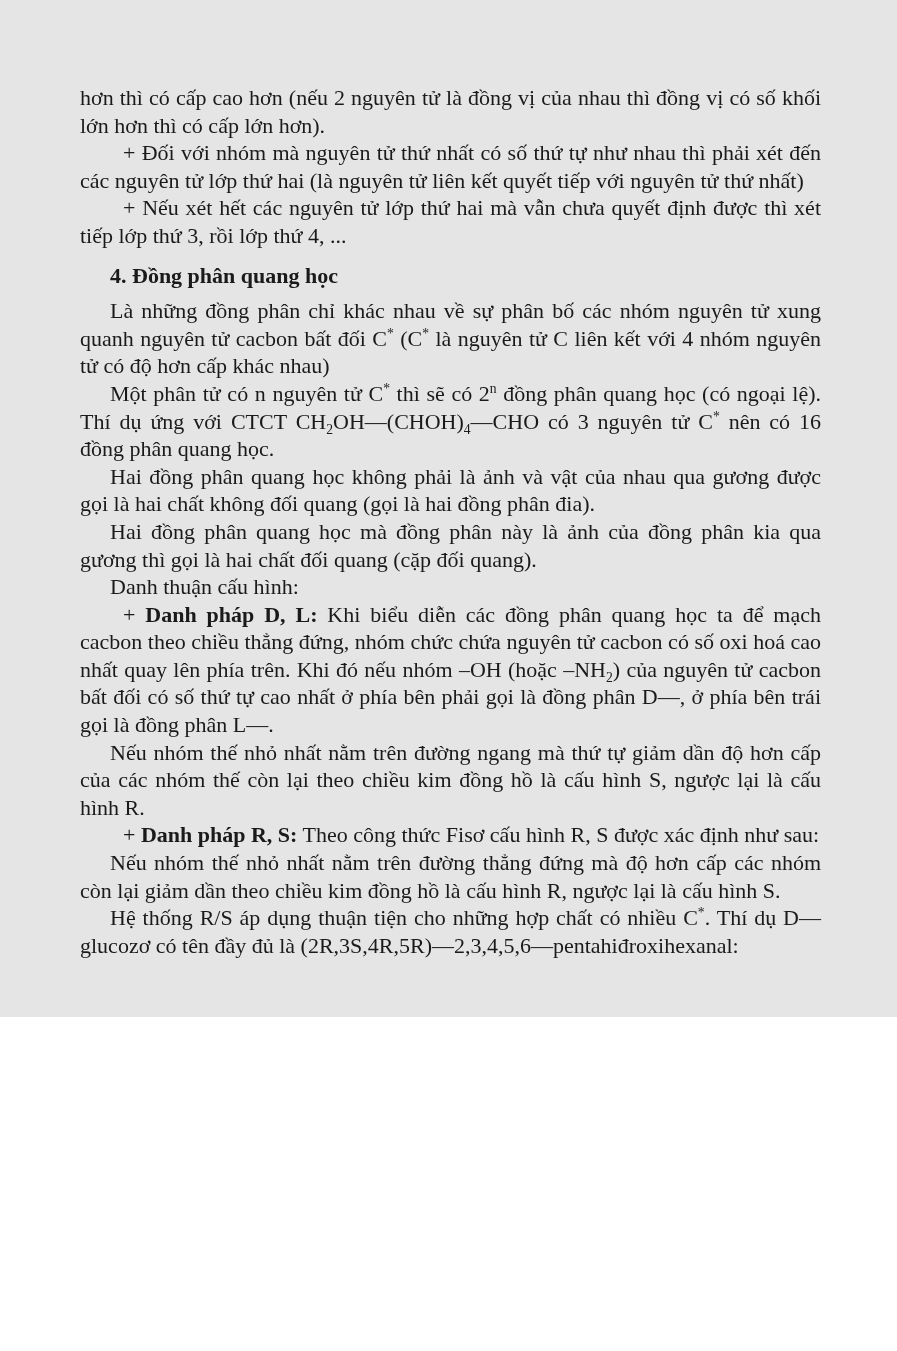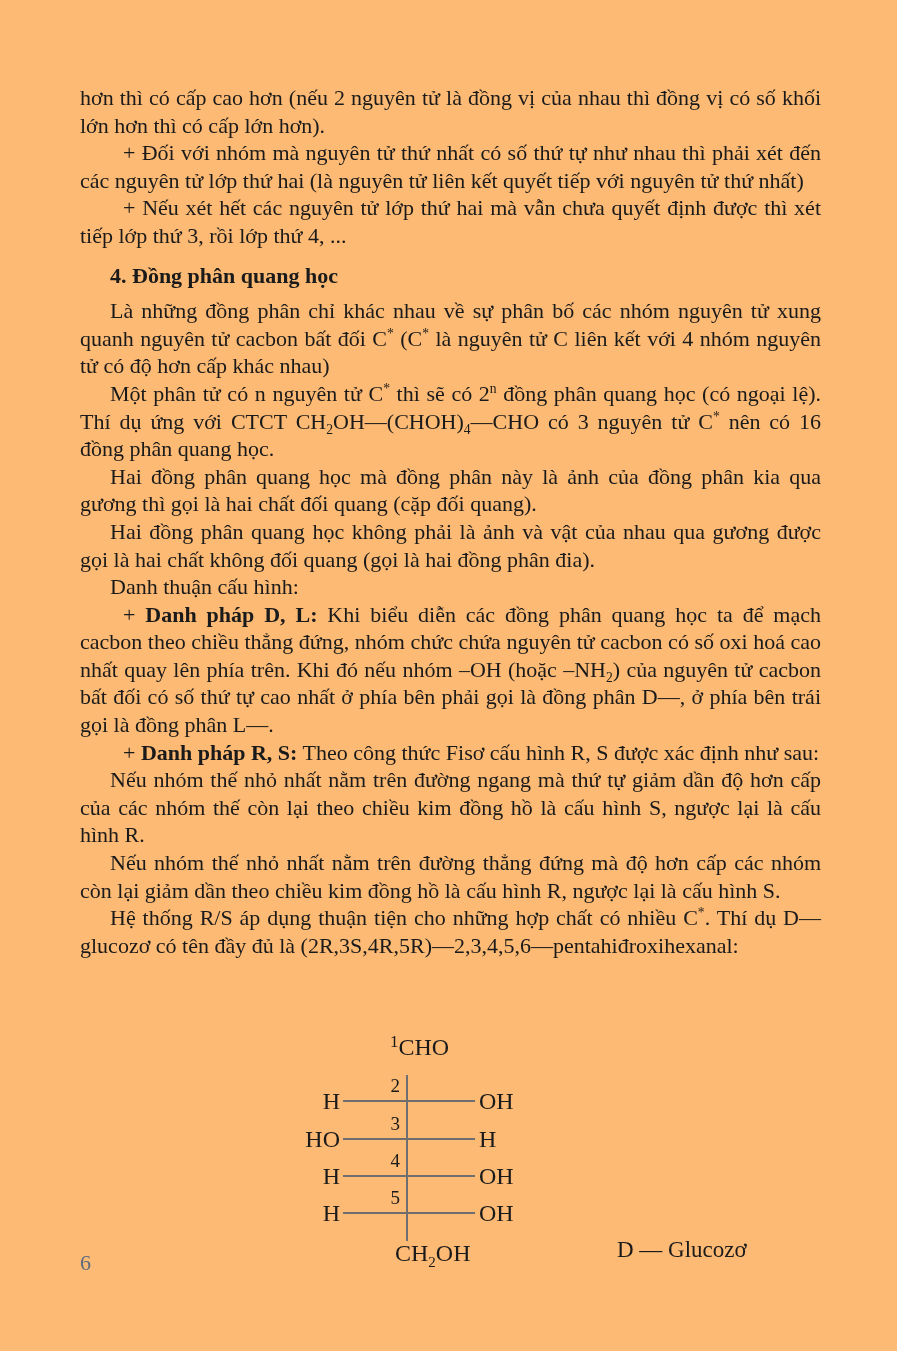--- a/index.html
+++ b/index.html
@@ -1,17 +1,17 @@
 <!DOCTYPE html>
 <html><head>
 <meta charset="utf-8">
 <style>
   html,body { margin:0; padding:0; background:#fff; }
   .page {
-    position:relative; width:897px; height:1351px; background:#fdba74;
+    position:relative; width:897px; height:1017px; background:#e5e5e5;
     font-family:"Liberation Serif", serif; color:#1a1a1a; overflow:hidden;
   }
   .text-column {
     position:absolute; left:80px; top:84px; width:741px;
     font-size:22px; line-height:27.6px; text-align:justify;
   }
   .para { margin:0; padding:0; }
   .para sup { font-size:0.62em; line-height:0; }
   .para sub { font-size:0.62em; line-height:0; }
   .heading { font-weight:bold; margin:12px 0 8px 0; font-size:22px; }
@@ -42,26 +42,26 @@
 
 <div class="page">
 
   <div class="text-column">
       <p class="para ind-none"><span>hơn thì có cấp cao hơn (nếu 2 nguyên tử là đồng vị của nhau thì đồng vị có số khối lớn hơn thì có cấp lớn hơn).</span></p>
       <p class="para ind-plus"><span>+ Đối với nhóm mà nguyên tử thứ nhất có số thứ tự như nhau thì phải xét đến các nguyên tử lớp thứ hai (là nguyên tử liên kết quyết tiếp với nguyên tử thứ nhất)</span></p>
       <p class="para ind-plus"><span>+ Nếu xét hết các nguyên tử lớp thứ hai mà vẫn chưa quyết định được thì xét tiếp lớp thứ 3, rồi lớp thứ 4, ...</span></p>
       <h3 class="para heading ind-normal"><span style="font-weight: bold;">4. Đồng phân quang học</span></h3>
       <p class="para ind-normal"><span>Là những đồng phân chỉ khác nhau về sự phân bố các nhóm nguyên tử xung quanh nguyên tử cacbon bất đối C</span><sup>*</sup><span> (C</span><sup>*</sup><span> là nguyên tử C liên kết với 4 nhóm nguyên tử có độ hơn cấp khác nhau)</span></p>
       <p class="para ind-normal"><span>Một phân tử có n nguyên tử C</span><sup>*</sup><span> thì sẽ có 2</span><sup>n</sup><span> đồng phân quang học (có ngoại lệ). Thí dụ ứng với CTCT CH</span><sub>2</sub><span>OH—(CHOH)</span><sub>4</sub><span>—CHO có 3 nguyên tử C</span><sup>*</sup><span> nên có 16 đồng phân quang học.</span></p>
+      <p class="para ind-normal"><span>Hai đồng phân quang học không phải là ảnh và vật của nhau qua gương được gọi là hai chất không đối quang (gọi là hai đồng phân đia).</span></p>
       <p class="para ind-normal"><span>Hai đồng phân quang học mà đồng phân này là ảnh của đồng phân kia qua gương thì gọi là hai chất đối quang (cặp đối quang).</span></p>
-      <p class="para ind-normal"><span>Hai đồng phân quang học không phải là ảnh và vật của nhau qua gương được gọi là hai chất không đối quang (gọi là hai đồng phân đia).</span></p>
       <p class="para ind-normal"><span>Danh thuận cấu hình:</span></p>
       <p class="para ind-plus"><span>+ </span><span style="font-weight: bold;">Danh pháp D, L:</span><span> Khi biểu diễn các đồng phân quang học ta để mạch cacbon theo chiều thẳng đứng, nhóm chức chứa nguyên tử cacbon có số oxi hoá cao nhất quay lên phía trên. Khi đó nếu nhóm –OH (hoặc –NH</span><sub>2</sub><span>) của nguyên tử cacbon bất đối có số thứ tự cao nhất ở phía bên phải gọi là đồng phân D—, ở phía bên trái gọi là đồng phân L—.</span></p>
+      <p class="para ind-normal"><span>Nếu nhóm thế nhỏ nhất nằm trên đường ngang mà thứ tự giảm dần độ hơn cấp của các nhóm thế còn lại theo chiều kim đồng hồ là cấu hình S, ngược lại là cấu hình R.</span></p>
       <p class="para ind-plus"><span>+ </span><span style="font-weight: bold;">Danh pháp R, S:</span><span> Theo công thức Fisơ cấu hình R, S được xác định như sau:</span></p>
-      <p class="para ind-normal"><span>Nếu nhóm thế nhỏ nhất nằm trên đường ngang mà thứ tự giảm dần độ hơn cấp của các nhóm thế còn lại theo chiều kim đồng hồ là cấu hình S, ngược lại là cấu hình R.</span></p>
       <p class="para ind-normal"><span>Nếu nhóm thế nhỏ nhất nằm trên đường thẳng đứng mà độ hơn cấp các nhóm còn lại giảm dần theo chiều kim đồng hồ là cấu hình R, ngược lại là cấu hình S.</span></p>
       <p class="para ind-normal"><span>Hệ thống R/S áp dụng thuận tiện cho những hợp chất có nhiều C</span><sup>*</sup><span>. Thí dụ D—glucozơ có tên đầy đủ là (2R,3S,4R,5R)—2,3,4,5,6—pentahiđroxihexanal:</span></p>
     </div>
 
   <div class="fischer">
     <div class="fp-top"><sup>1</sup><span>CHO</span></div>
     <div class="fp-vline"></div>
     <div>
         <div class="fp-row" style="top: 54px;">
           <div class="fp-left">H</div>

